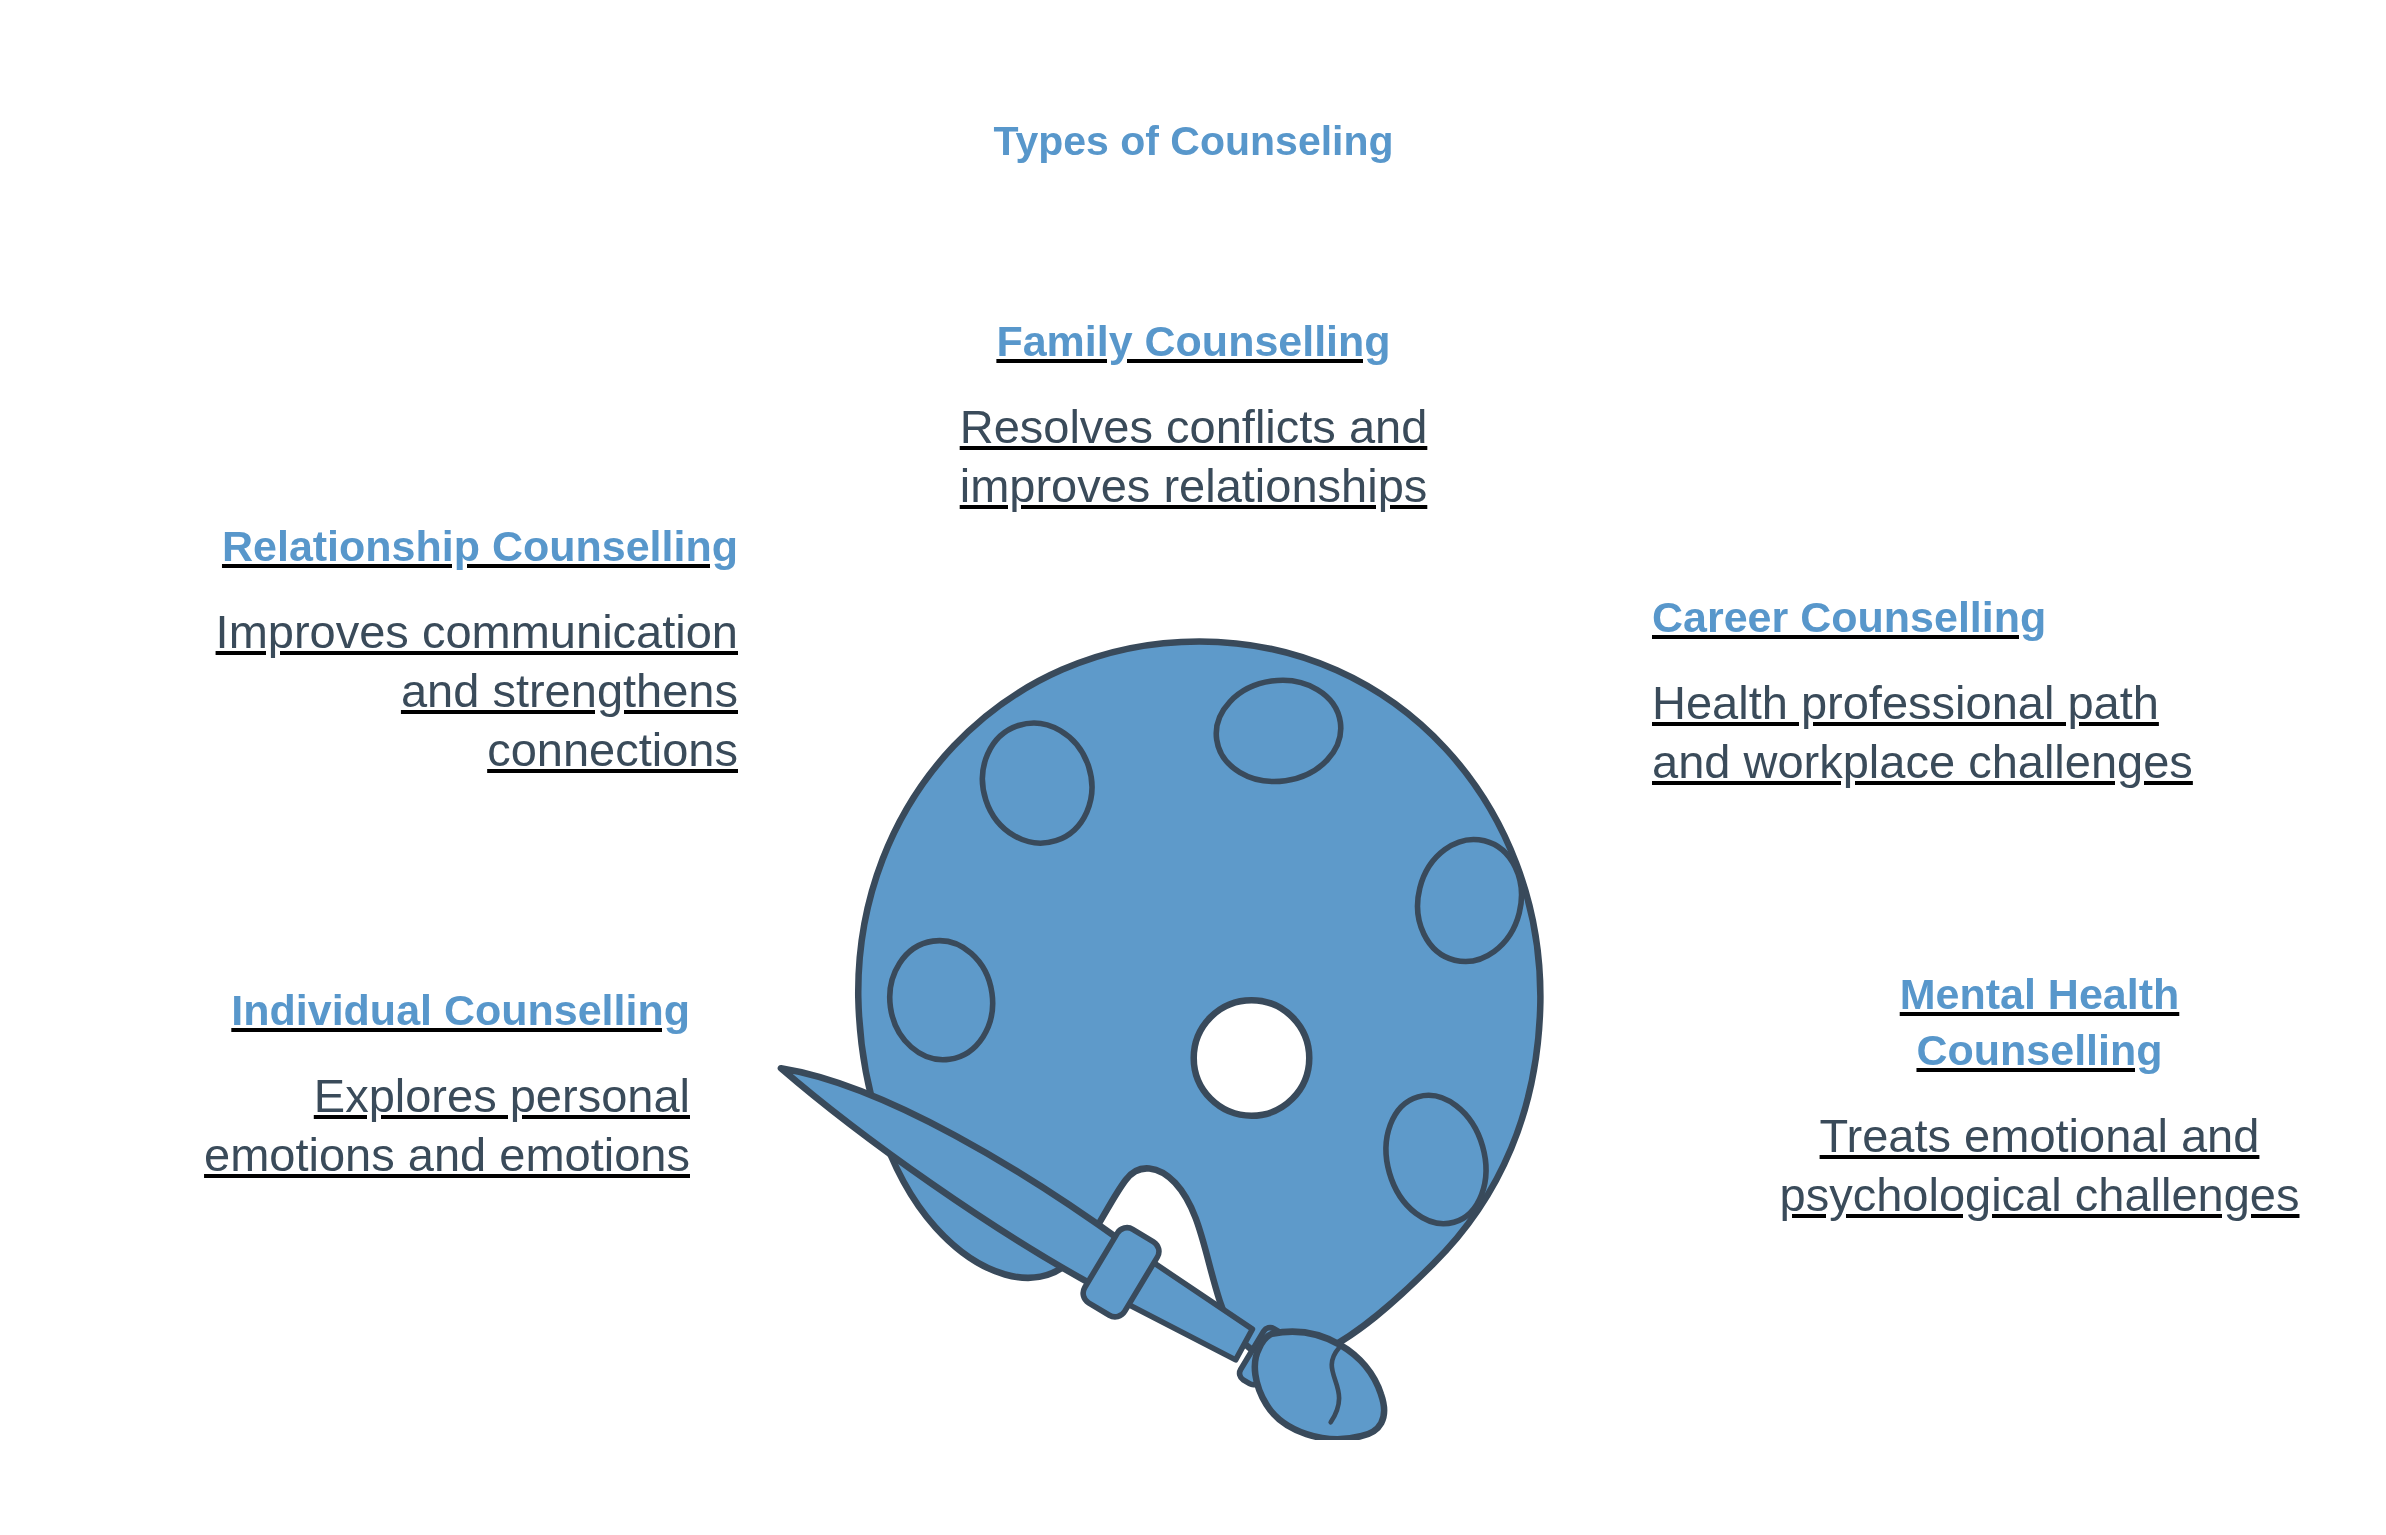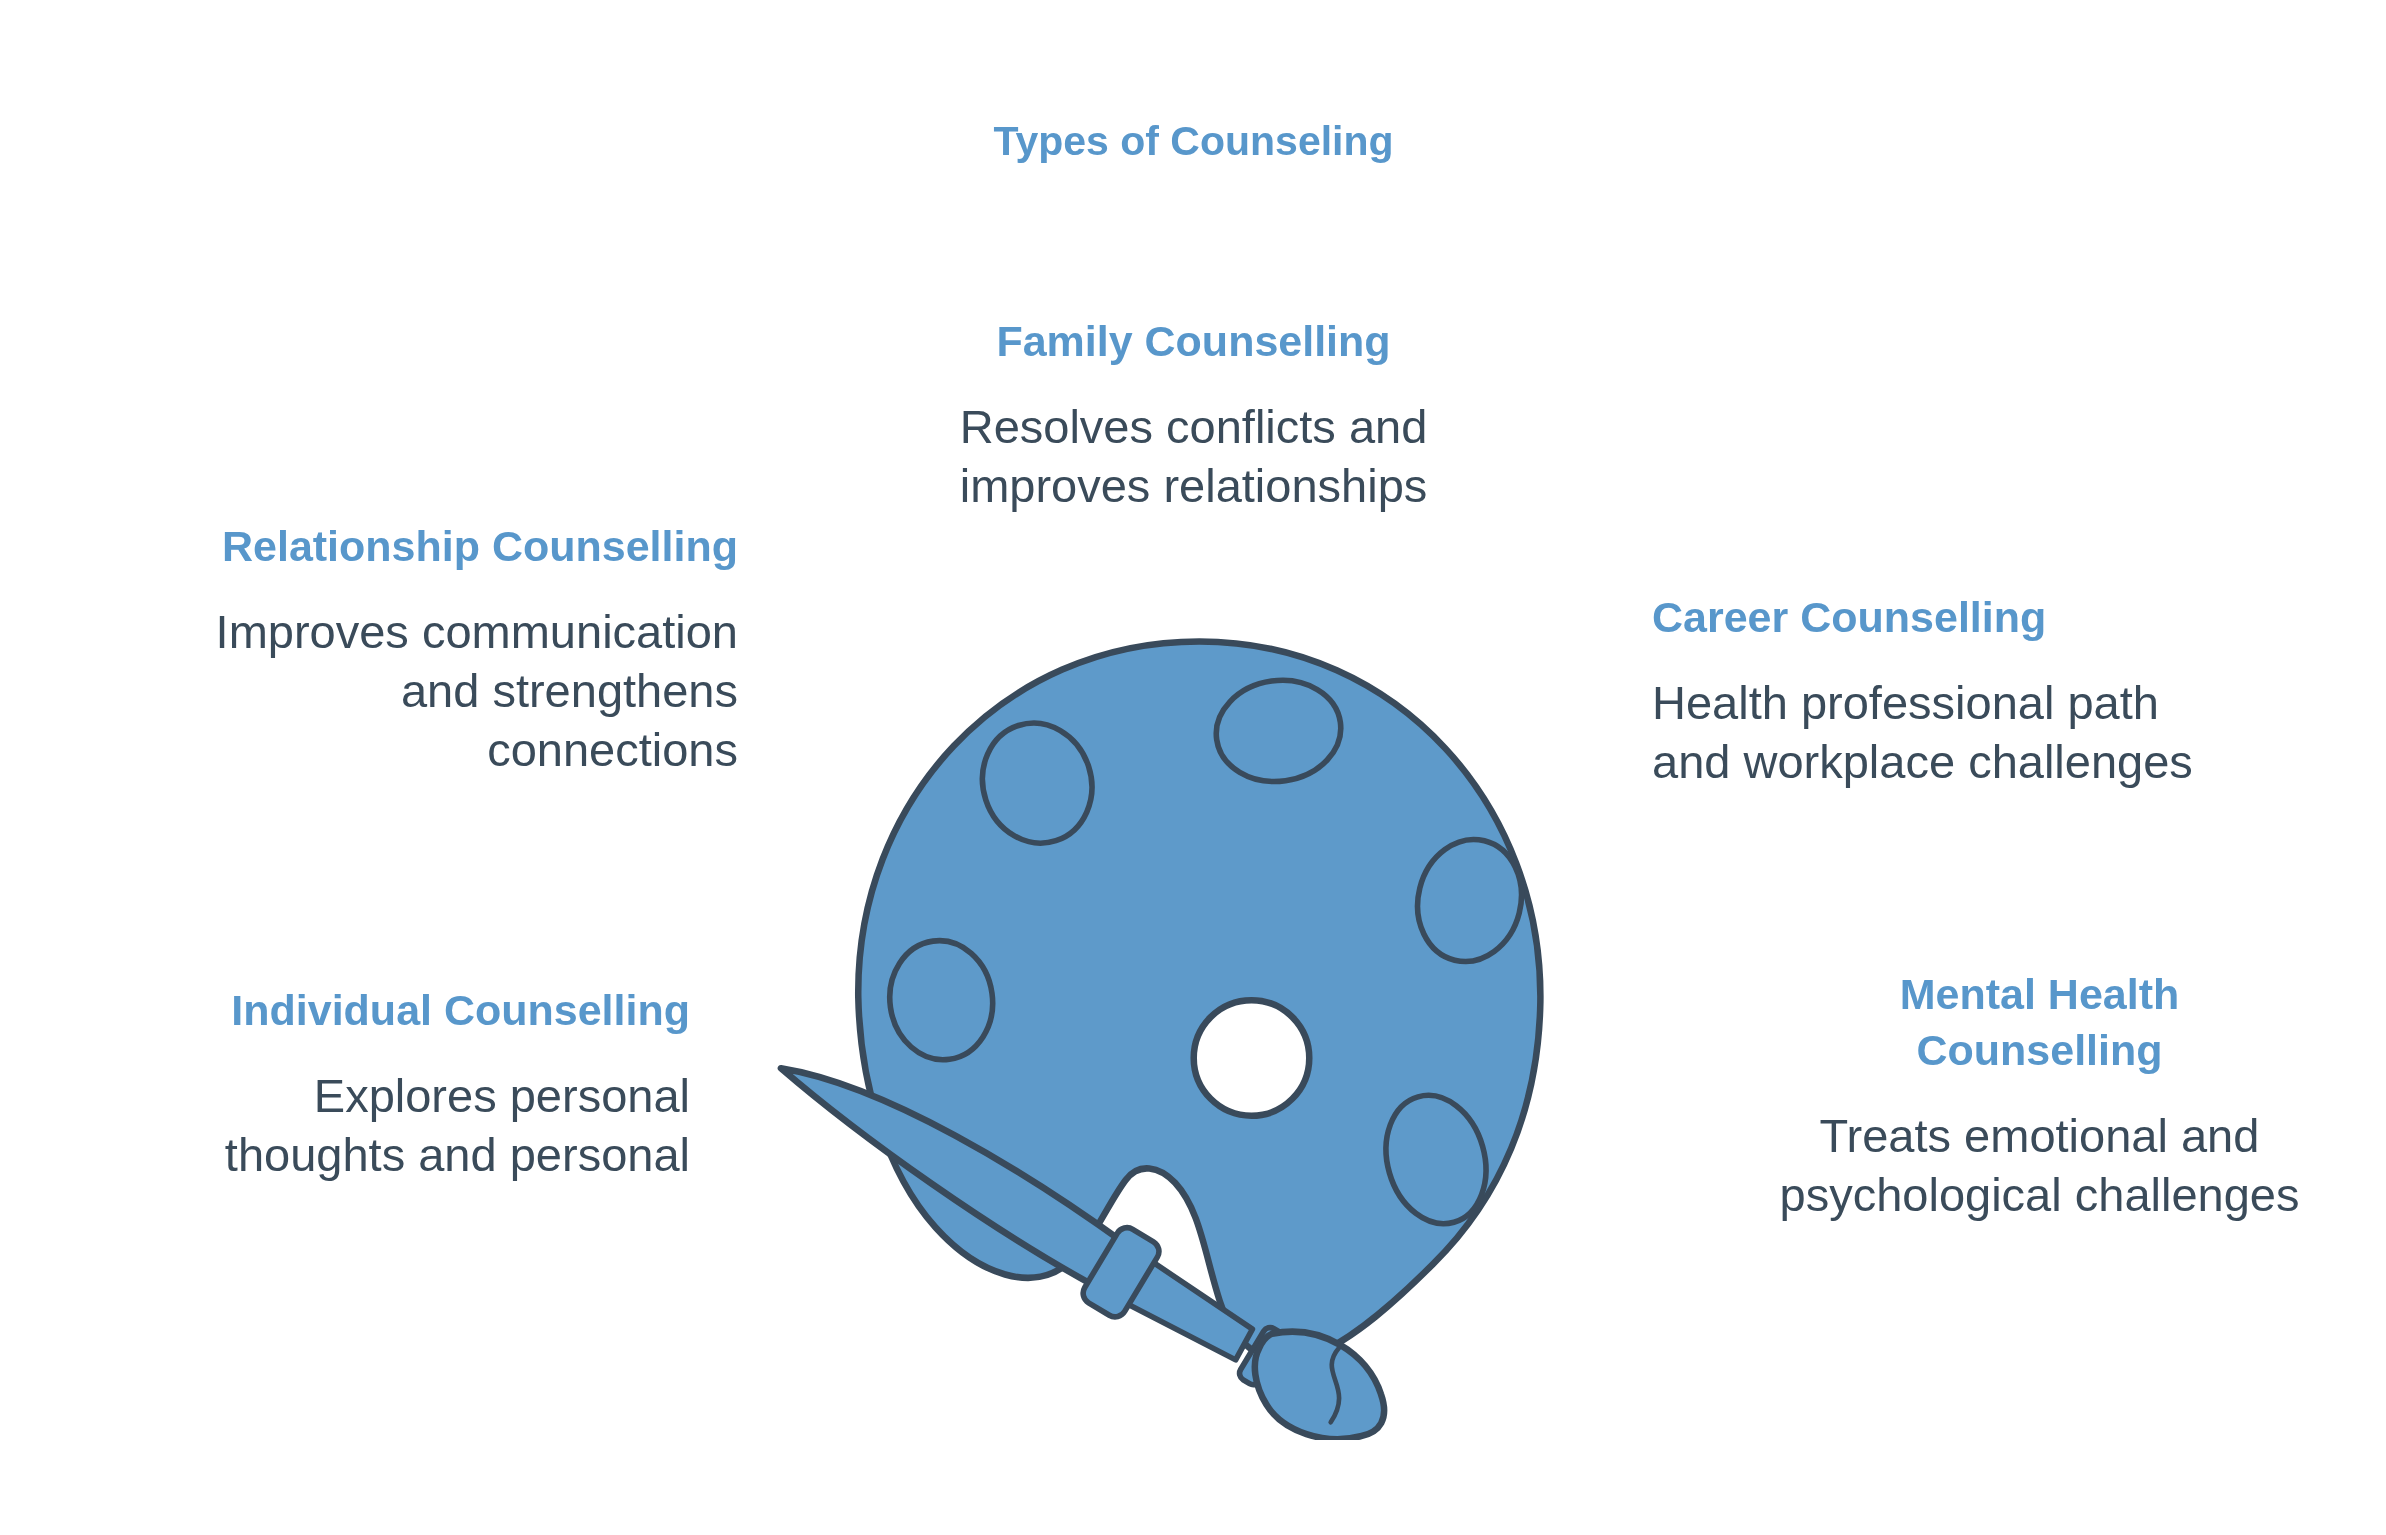--- a/index.html
+++ b/index.html
@@ -15,21 +15,21 @@
     background:#ffffff;
     overflow:hidden;
     font-family:"Liberation Sans", sans-serif;
   }
   .title{
     position:absolute;left:0;right:0;top:119px;
     text-align:center;
     font-size:41px;font-weight:bold;color:var(--blue);
     line-height:1.1;
   }
-  .section{position:absolute;}
+  .section{position:absolute;text-decoration:underline;}
   .section-heading{
     font-size:43px;font-weight:bold;color:var(--blue);
     line-height:56px;
   }
   .section-body{
     margin-top:28px;
     font-size:47px;color:var(--body);
     line-height:59px;
   }
   .sec-family{left:774px;width:839px;top:313px;text-align:center;}
@@ -72,21 +72,21 @@
     <div class="section-body">
       <div>Health professional path</div>
       <div>and workplace challenges</div>
     </div>
   </div>
 
   <div class="section sec-individual">
     <div class="section-heading">Individual Counselling</div>
     <div class="section-body">
       <div>Explores personal</div>
-      <div>thoughts and personal</div>
+      <div>emotions and emotions</div>
     </div>
   </div>
 
   <div class="section sec-mental">
     <div class="section-heading">
       <span class="heading-line">Mental Health</span>
       <span class="heading-line">Counselling</span>
     </div>
     <div class="section-body">
       <div>Treats emotional and</div>

